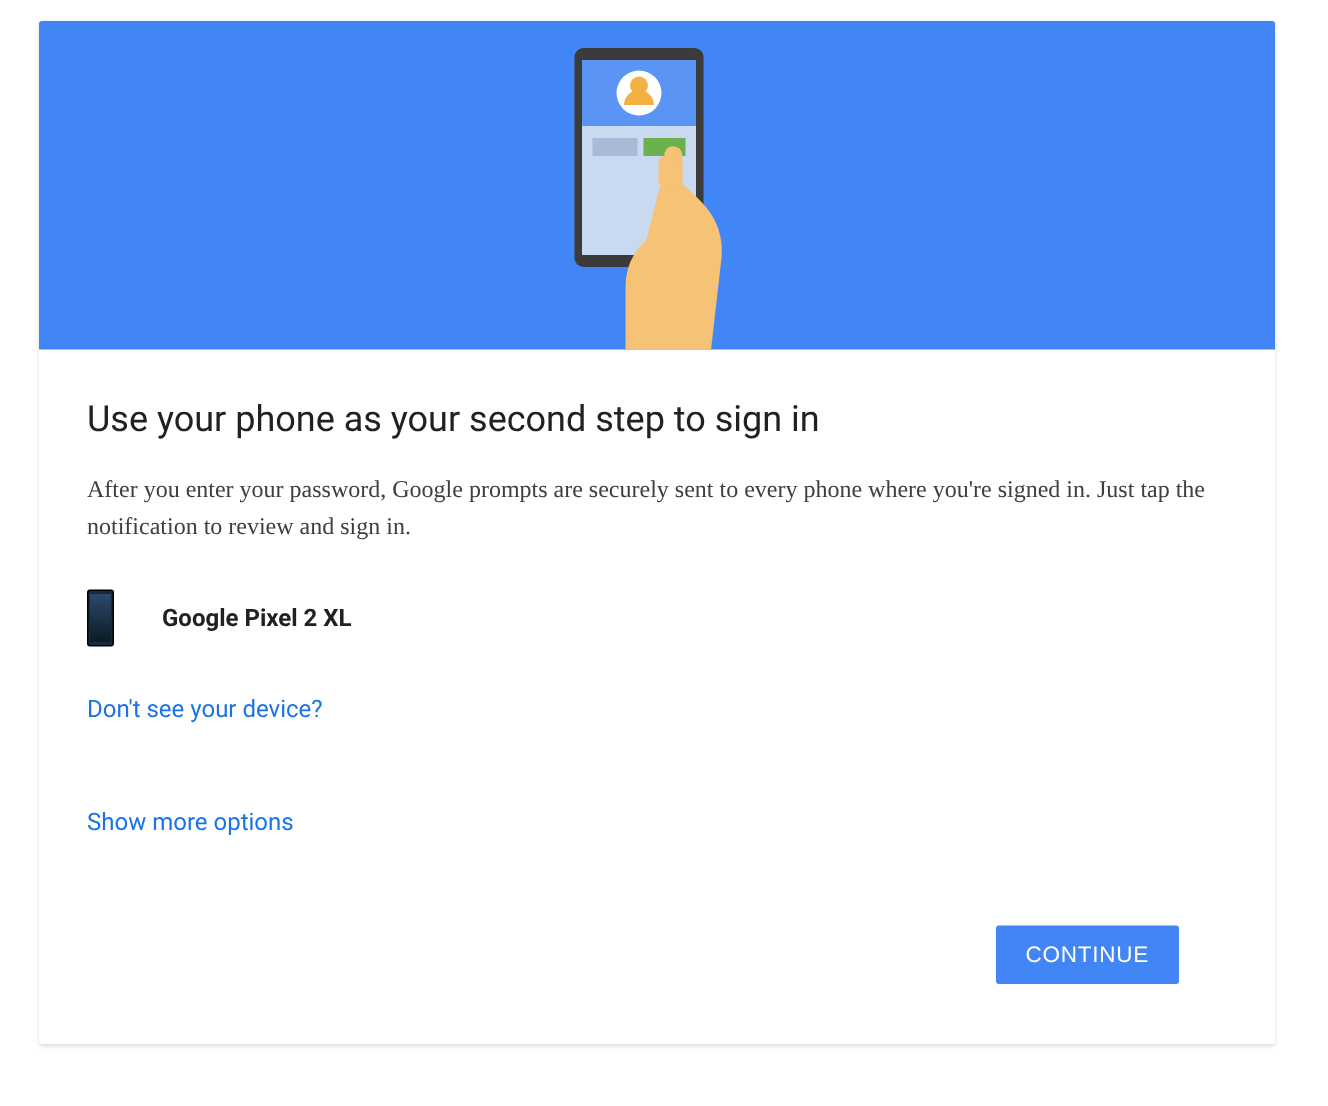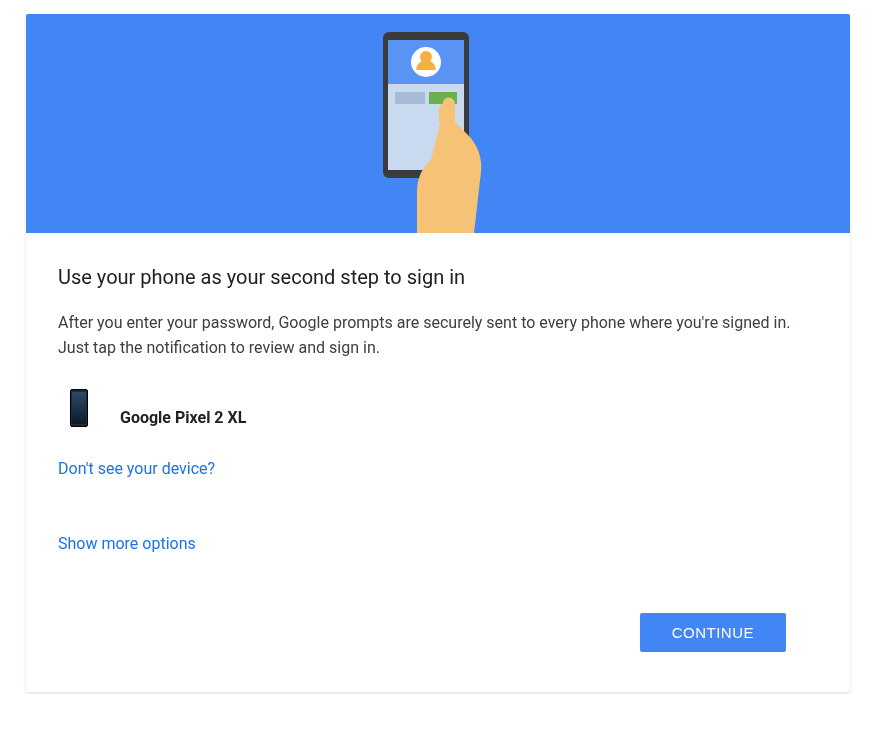--- a/index.html
+++ b/index.html
@@ -34,43 +34,43 @@
       overflow: hidden;
     }
     .hero-illustration {
       margin-top: 18px;
       position: relative;
     }
     .content {
       padding: 26px 32px 40px 32px;
     }
     .title {
-      font-size: 20px;
+      font-size: 24px;
       font-weight: 400;
       color: #202124;
       margin-bottom: 22px;
       margin-top: 6px;
     }
     .description {
       font-size: 16px;
       color: #3c4043;
       line-height: 1.55;
       margin-bottom: 28px;
       max-width: 760px;
+      font-family: Liberation Serif, serif;
     }
     .section-heading {
       font-size: 16px;
       font-weight: 700;
       color: #202124;
       margin-bottom: 24px;
     }
     .device-row {
       display: flex;
-      align-items: flex-end;
-      margin-left: 12px;
+      align-items: center;
       margin-bottom: 32px;
     }
     .device-thumb {
       width: 18px;
       height: 38px;
       background: #1a2a3a;
       border: 1px solid #000;
       border-radius: 2px;
       margin-right: 32px;
       position: relative;
@@ -108,21 +108,21 @@
       padding: 0 32px 0 32px;
       margin-top: 60px;
     }
     .continue-btn {
       background: #4285f4;
       color: #fff;
       font-size: 15px;
       font-weight: 500;
       letter-spacing: 0.5px;
       border: none;
-      padding: 11px 32px;
+      padding: 11px 20px;
       border-radius: 2px;
       cursor: pointer;
       text-transform: uppercase;
     }
   </style>
 </head>
 <body>
 
 <div class="card">
   <div class="hero">

